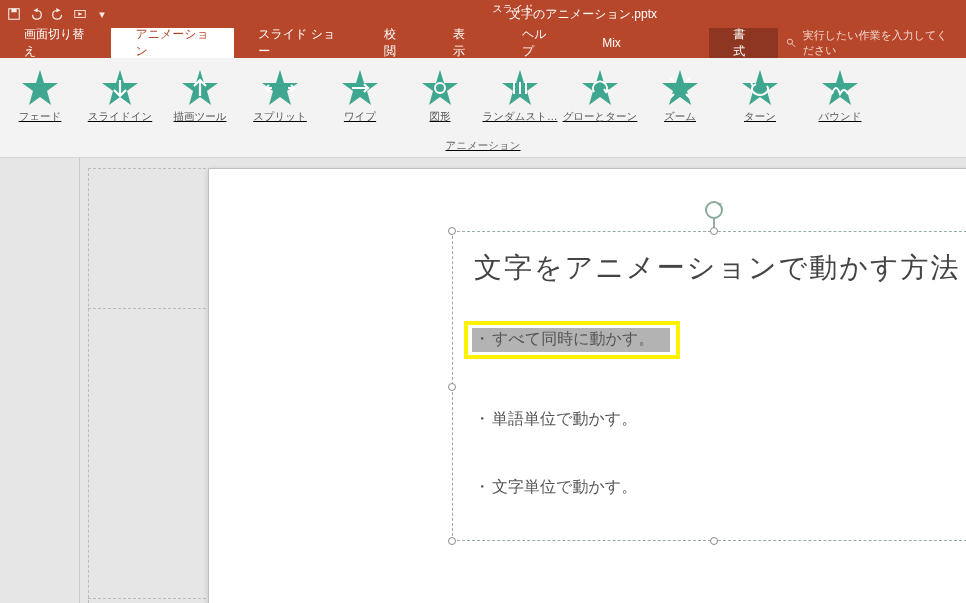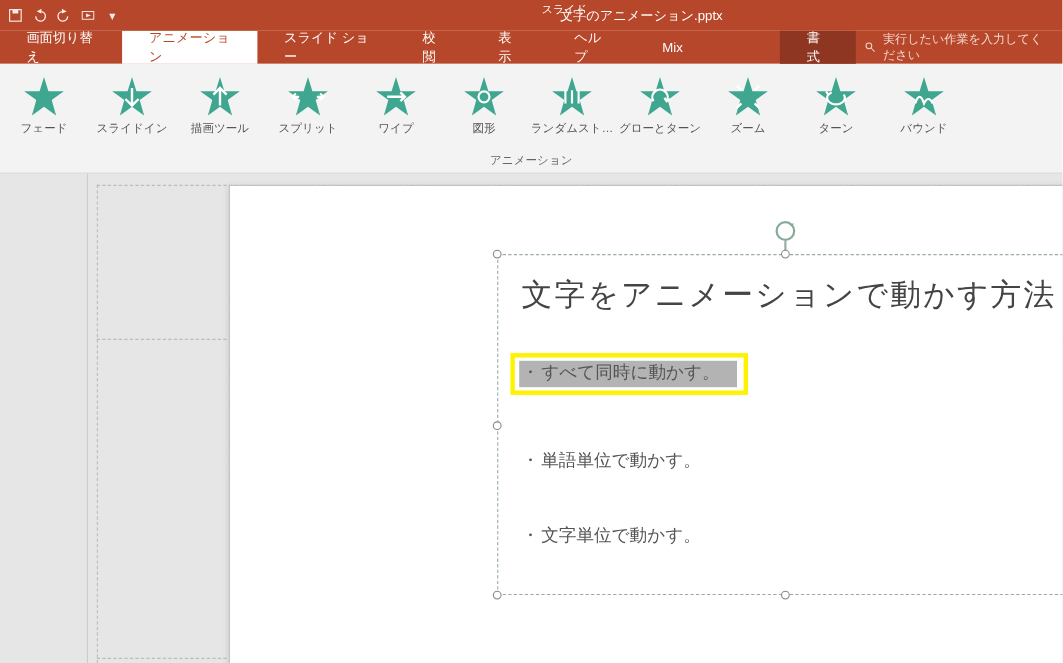--- a/index.html
+++ b/index.html
@@ -15,21 +15,21 @@
 
   
   .tabs { background: #b7472a; height: 30px; display: flex; align-items: stretch; color: #fff; font-size: 12px; }
   .tab { padding: 0 24px; display: flex; align-items: center; cursor: pointer; height:100%; }
   .tab.active { background: #fff; color: #b7472a; }
   .tab.context { background: #8e3621; margin-left: 47px; }
   .search-box { display: flex; align-items: center; gap: 6px; padding: 0 8px; font-size: 11px; color: #f3d6ce; }
   .search-box .mag { width: 12px; height: 12px; }
 
   
-  .ribbon { background: #f3f3f3; border-bottom: 1px solid #d4d4d4; height: 100px; display:flex; flex-direction:column;}
+  .ribbon { background: #f3f3f3; border-bottom: 1px solid #d4d4d4; height: 100px; display:flex; flex-direction:column;text-decoration:underline;}
   .gallery { display: flex; align-items: flex-start; padding: 6px 0 0 0; flex:1; }
   .effect { width: 80px; text-align: center; cursor: pointer; padding-top:4px;}
   .effect .star { width: 40px; height: 40px; margin: 0 auto; }
   .effect .elabel { font-size: 10.5px; color: #555; margin-top: 2px; white-space:nowrap;}
   .group-label { text-align: center; font-size: 10.5px; color: #666; padding: 2px 0 4px 0; border-top:0; }
 
   
   .content { display: flex; height: calc(603px - 28px - 30px - 100px); background: #e5e5e5; }
   .thumbs { width: 80px; background: #e6e6e6; border-right: 1px solid #ccc; padding-top: 10px; }
   .thumb { height: 150px; background: transparent; margin: 0 4px 12px 8px; }

